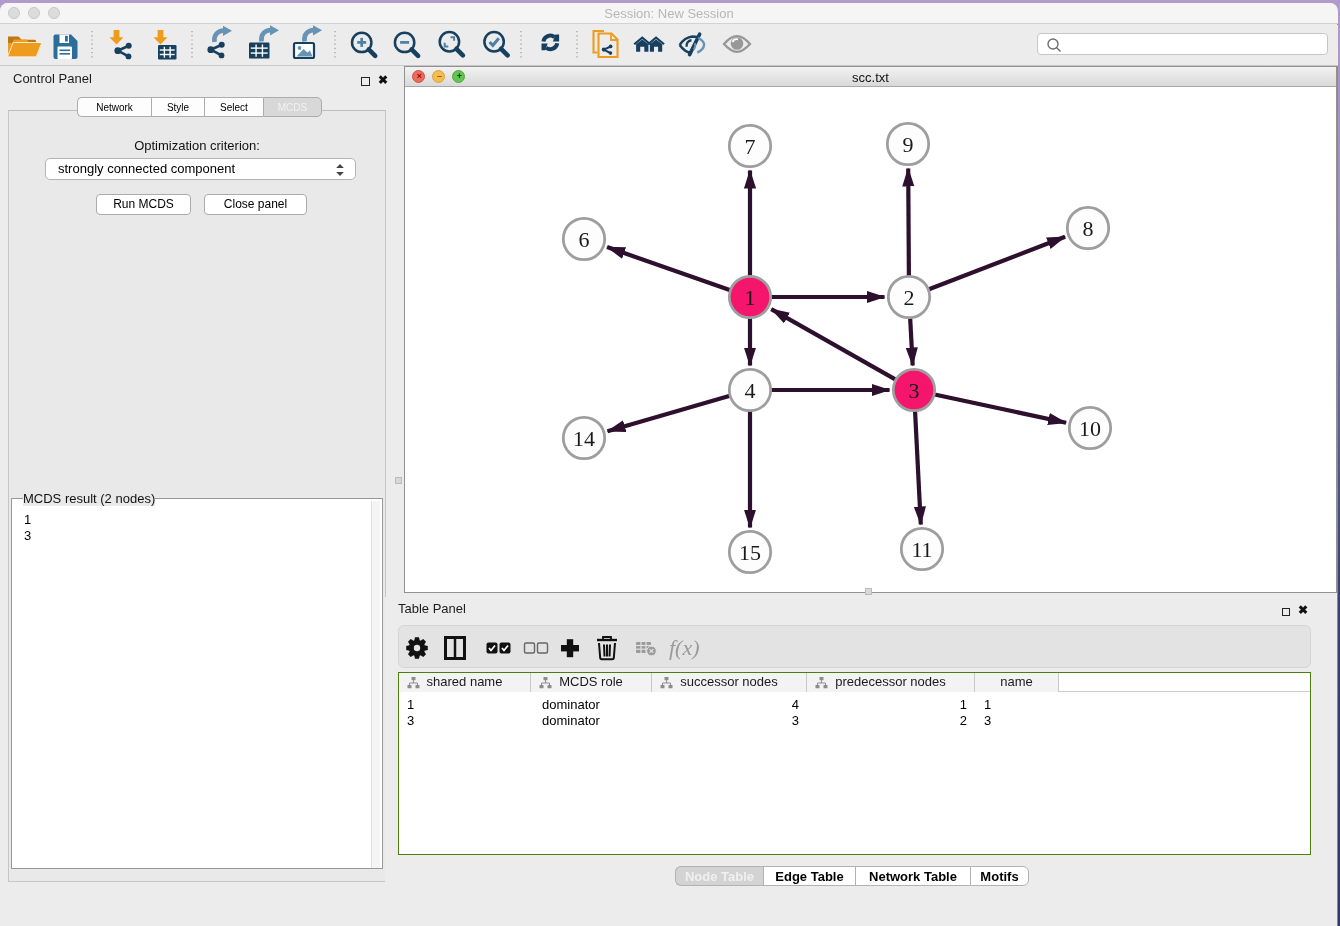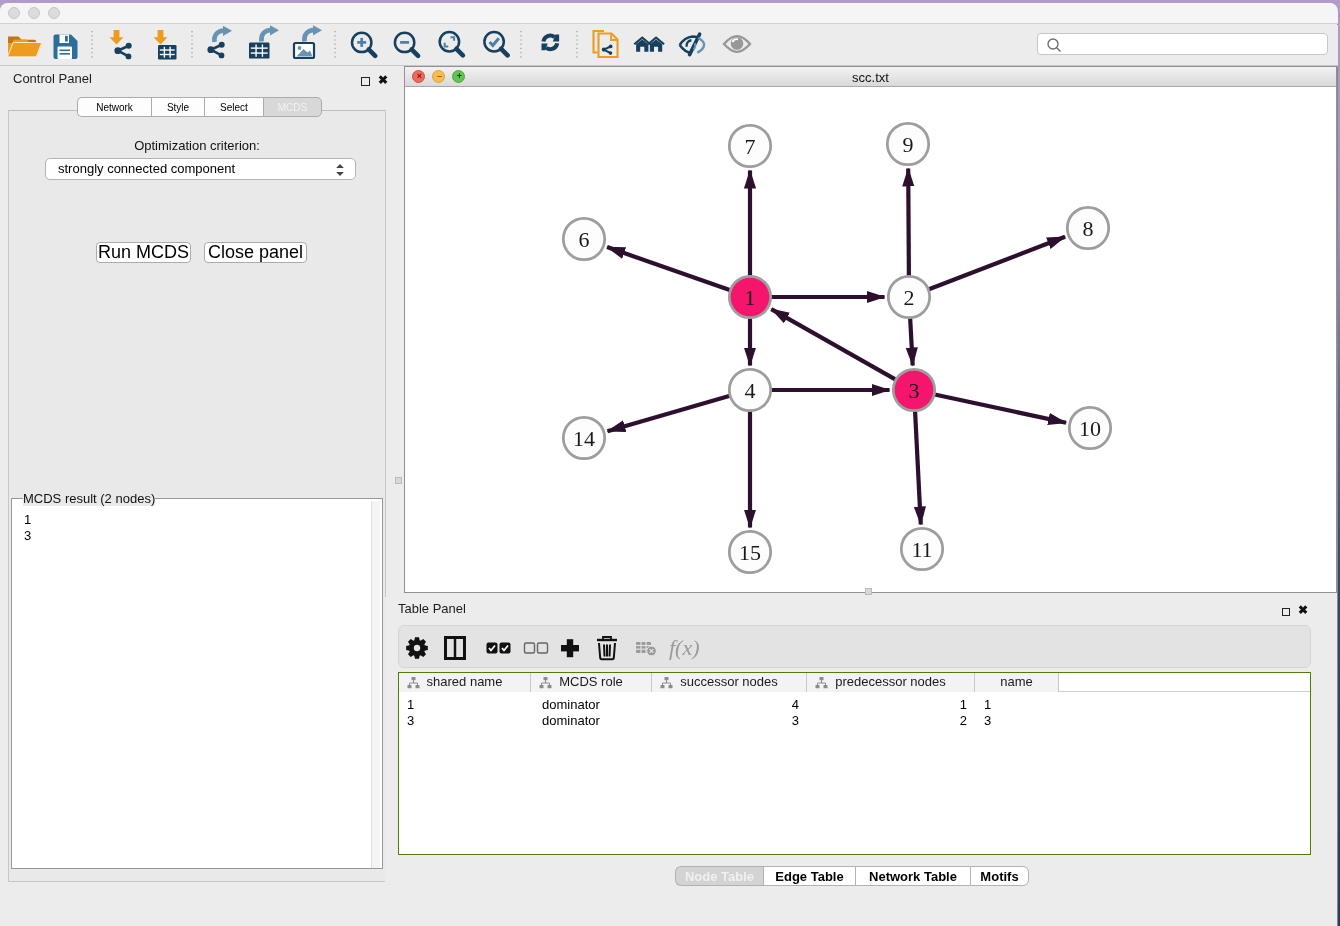--- a/index.html
+++ b/index.html
@@ -31,21 +31,21 @@
   border:1px solid #acacac; border-right:none; color:#000; }
 .ctab.first { border-radius:5px 0 0 5px; }
 .ctab.last { border-radius:0 5px 5px 0; border-right:1px solid #acacac; }
 .ctab.sel { background:#d8d8d8; color:#f2f2f2; }
 #cpbox { position:absolute; left:8px; top:44px; width:378px; height:772px;
   background:#e9e9e9; border:1px solid #c6c6c6; border-top:1px solid #bdbdbd; }
 #optlabel { position:absolute; left:0; top:27px; width:100%; text-align:center; font-size:13px; color:#111; }
 #dropdown { position:absolute; left:36px; top:47px; width:311px; height:22px; background:#fff;
   border:1px solid #b4b4b4; border-radius:5px; font-size:13px; line-height:20px; padding-left:12px; color:#000; }
 .btn { position:absolute; height:21px; background:#fff; border:1px solid #ababab; border-radius:4px;
-  font-size:18px; text-align:center; line-height:19px; color:#000;margin-top:48px; }
+  font-size:12px; text-align:center; line-height:19px; color:#000; }
 #mcdsbox { position:absolute; left:2px; top:387px; width:372px; height:371px;
   background:#fff; border:1px solid #989898;padding-left:40px; }
 #mcdsbox .legend { position:absolute; left:9px; top:-8px; background:transparent; font-size:13px;
   color:#111; padding:0 2px; }
 #mcdsbox .legend em { font-style:normal; background:#e9e9e9; }
 #mcdsbox .vals { position:absolute; left:12px; top:13px; font-size:13px; color:#000; line-height:16px; }
 #mcdsbox .sbar { position:absolute; right:2px; top:2px; width:9px; height:367px; background:#f4f4f4; border-left:1px solid #e0e0e0; }
 
 #statusbar { position:absolute; left:0; top:888px; width:1338px; height:35px;
   background:#ececec; border-top:1px solid #c9c9c9; }
@@ -86,20 +86,21 @@
 .btab.sel { background:#d3d3d3; color:#f0f0f0;text-align:center; }
 .grip { position:absolute; width:7px; height:7px; background:#d8d8d8; border:1px solid #bbb; }
 </style></head>
 <body>
 <div id="rightstrip"></div>
 <div id="win">
   <div id="titlebar">
     <div class="tl" style="left:8px;"></div>
     <div class="tl" style="left:28px;"></div>
     <div class="tl" style="left:48px;"></div>
+    <div class="t">Session: New Session</div>
   </div>
   <div id="toolbar">
 <svg width="1030" height="43" viewBox="0 0 1030 43" style="position:absolute;left:0;top:-2px;">
 <line x1="92" y1="8" x2="92" y2="36" stroke="#999" stroke-width="1.2" stroke-dasharray="1.2,3"></line>
 <line x1="192" y1="8" x2="192" y2="36" stroke="#999" stroke-width="1.2" stroke-dasharray="1.2,3"></line>
 <line x1="335" y1="8" x2="335" y2="36" stroke="#999" stroke-width="1.2" stroke-dasharray="1.2,3"></line>
 <line x1="521" y1="8" x2="521" y2="36" stroke="#999" stroke-width="1.2" stroke-dasharray="1.2,3"></line>
 <line x1="577" y1="8" x2="577" y2="36" stroke="#999" stroke-width="1.2" stroke-dasharray="1.2,3"></line>
 <path d="M8,13.5 h10.5 l3.2,3.2 h12.8 a1.6,1.6 0 0 1 1.6,1.6 v3 H8 Z" fill="#c07612"></path>
 <path d="M8,34 L8,20 H12 L14,16.5 H27 L29,20 H42 L36.5,34 Z" fill="#ee9c1e"></path>

